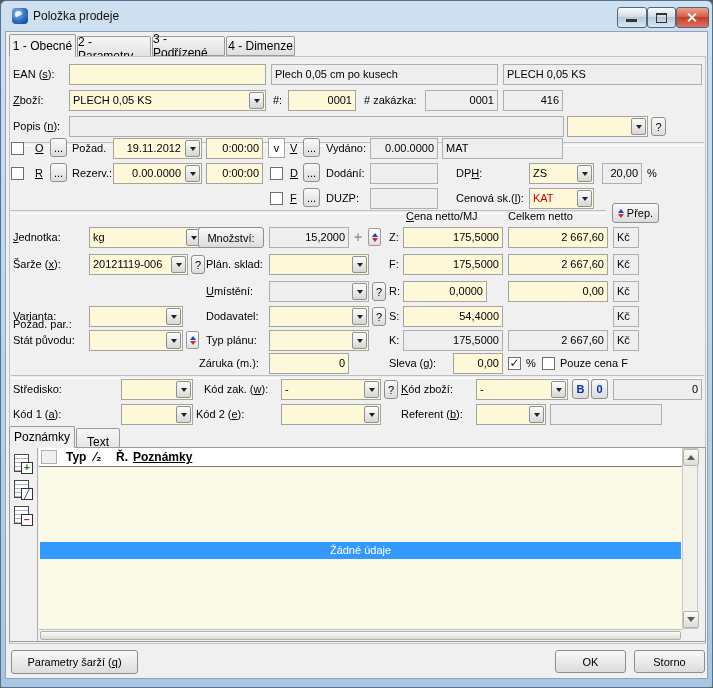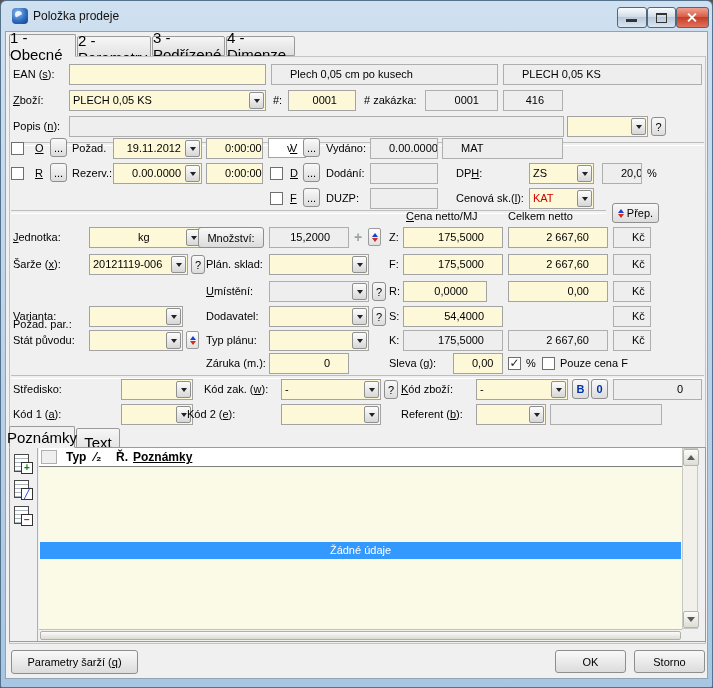--- a/index.html
+++ b/index.html
@@ -2,21 +2,21 @@
 <html><head>
 <meta charset="utf-8">
 <style>
   html,body{margin:0;padding:0;background:#555;}
   .win{position:relative;width:713px;height:688px;font-family:"Liberation Sans","DejaVu Sans",sans-serif;
        background:linear-gradient(#cfe0f0,#a8c6e2);border:1px solid #54718e;border-radius:6px 6px 2px 2px;
        box-sizing:border-box;overflow:hidden;}
   .client{position:absolute;left:4px;top:30px;right:4px;bottom:8px;background:#f0f0f0;border:1px solid #8fa4b8;}
   .lb{position:absolute;font-size:11px;color:#000;white-space:nowrap;}
   .f{position:absolute;height:21px;box-sizing:border-box;border:1px solid #a3a3a3;background:#fff;
-     font-size:11px;line-height:19px;padding:0 18px;overflow:hidden;white-space:nowrap;}
+     font-size:11px;line-height:19px;padding:0 3px;overflow:hidden;white-space:nowrap;}
   .yf{background:#fdf9d8;}
   .gf{background:#eeeeee;border-color:#aeaeae;}
   .r{text-align:right;}
   .combo{padding:0;display:flex;align-items:stretch;}
   .cv{flex:1;padding:0 3px;overflow:hidden;white-space:nowrap;line-height:19px;}
   .dd{flex:none;width:13px;margin:1px;border:1px solid #8f8f8f;border-radius:2px;
       background:linear-gradient(#fdfdfd,#d7d7d7);display:flex;align-items:center;justify-content:center;}
   .dd::after{content:"";width:0;height:0;border-left:3px solid transparent;border-right:3px solid transparent;border-top:4px solid #222;}
   .btn{position:absolute;box-sizing:border-box;border:1px solid #8e8e8e;border-radius:3px;
        background:linear-gradient(#f9f9f9,#dcdcdc);font-size:11px;color:#000;
@@ -29,21 +29,21 @@
            background:radial-gradient(circle at 35% 30%,#8db8e8 0%,#2d6cc0 55%,#123f86 100%);}
   .appicon::after{content:"";position:absolute;left:3px;top:3px;width:7px;height:7px;border-radius:50%;
            background:#fff;opacity:.85;clip-path:polygon(0 0,100% 0,100% 45%,0 100%);}
   .capbtn{position:absolute;top:6px;height:19px;border:1px solid #50677e;border-radius:3px;
           background:linear-gradient(#fafcfe,#cdd9e6 50%,#b9c9da 50%,#dbe6f0);}
   .capbtn.close{background:linear-gradient(#f0a091,#d8604a 45%,#c03a22 45%,#e2715c);}
   .glyph-min{position:absolute;left:8px;bottom:5px;width:11px;height:3px;background:#333;}
   .glyph-max{position:absolute;left:8px;top:5px;width:9px;height:7px;border:1px solid #333;border-top-width:2px;background:transparent;}
   .xbar{position:absolute;left:14px;top:4px;width:2px;height:11px;background:#fff;}
   .tab{position:absolute;box-sizing:border-box;border:1px solid #9a9a9a;border-radius:2px 2px 0 0;
-       background:linear-gradient(#f6f6f6,#dedede);font-size:15px;display:flex;align-items:center;justify-content:center;}
+       background:linear-gradient(#f6f6f6,#dedede);font-size:12px;display:flex;align-items:center;justify-content:center;}
   .tab.active{background:#f0f0f0;border-bottom:1px solid #f0f0f0;z-index:3;}
   .page{position:absolute;left:8px;top:55px;width:697px;height:588px;border:1px solid #c4c4c4;background:#f0f0f0;box-sizing:border-box;}
   .ud{position:absolute;box-sizing:border-box;display:flex;flex-direction:column;align-items:center;justify-content:center;gap:1px;
       border:1px solid #9a9a9a;border-radius:2px;background:linear-gradient(#ffffff,#e0e0e0);}
   .ud i,.udi i{display:block;width:0;height:0;border-left:3px solid transparent;border-right:3px solid transparent;}
   .ud .up,.udi .up{border-bottom:4px solid #1b3fd4;}
   .ud .dn,.udi .dn{border-top:4px solid #d42a1b;}
   .udi{display:inline-flex;flex-direction:column;align-items:center;gap:1px;margin-right:3px;}
   .notepanel{position:absolute;left:8px;top:446px;width:697px;height:195px;box-sizing:border-box;border:1px solid #9b9b9b;background:#f0f0f0;}
   .gridhead{position:absolute;left:38px;top:447px;width:643px;height:19px;background:#ffffff;border-bottom:1px solid #7e7e7e;box-sizing:border-box;}
@@ -183,21 +183,21 @@
   <span class="lb" style="left:507px;top:209px;">Celkem netto</span>
   <div class="btn" style="left:611px;top:202px;width:47px;height:20px;">
     <span class="udi">
         <i class="up"></i>
         <i class="dn"></i>
       </span>
     <span>Přep.</span>
   </div>
 
   <span class="lb" style="left:12px;top:230px;"><u>J</u>ednotka:</span>
-  <div class="f yf combo" style="left:88px;top:226px;width:114px;padding-left:45px;">
+  <div class="f yf combo" style="left:88px;top:226px;width:114px;">
     <span class="cv">kg</span>
       <span class="dd"></span>
   </div>
   <div class="btn" style="left:197px;top:226px;width:66px;height:21px;">Množství:</div>
   <div class="f gf r" style="left:268px;top:226px;width:80px;">15,2000</div>
   <span class="lb" style="left:353px;top:228px;font-size:14px;font-weight:bold;color:#9aa49a;">+</span>
   <span class="ud" style="left:367px;top:227px;width:13px;height:18px;">
       <i class="up"></i>
       <i class="dn"></i>
     </span>
@@ -242,21 +242,21 @@
   <span class="ud" style="left:185px;top:330px;width:13px;height:18px;">
       <i class="up"></i>
       <i class="dn"></i>
     </span>
   <span class="lb" style="left:205px;top:333px;">Typ plánu:</span>
   <div class="f yf combo" style="left:268px;top:329px;width:100px;">
     <span class="cv"></span>
       <span class="dd"></span>
   </div>
 
-  <span class="lb" style="left:205px;top:356px;text-align:center;">Záruka (m.):</span>
+  <span class="lb" style="left:198px;top:356px;text-align:center;">Záruka (m.):</span>
   <div class="f yf r" style="left:268px;top:352px;width:80px;">0</div>
 
   <span class="lb" style="left:388px;top:230px;">Z:</span>
   <div class="f yf r" style="left:402px;top:226px;width:100px;">175,5000</div>
   <div class="f yf r" style="left:507px;top:226px;width:100px;">2 667,60</div>
   <div class="f gf" style="left:612px;top:226px;width:26px;">Kč</div>
 
   <span class="lb" style="left:388px;top:257px;">F:</span>
   <div class="f yf r" style="left:402px;top:253px;width:100px;">175,5000</div>
   <div class="f yf r" style="left:507px;top:253px;width:100px;">2 667,60</div>
@@ -303,21 +303,21 @@
   </div>
   <div class="btn" style="left:571px;top:378px;width:17px;height:20px;color:#0033aa;font-weight:bold;">B</div>
   <div class="btn" style="left:590px;top:378px;width:17px;height:20px;color:#0033aa;font-weight:bold;">0</div>
   <div class="f gf r" style="left:612px;top:378px;width:89px;">0</div>
 
   <span class="lb" style="left:12px;top:407px;">Kód 1 (<u>a</u>):</span>
   <div class="f yf combo" style="left:120px;top:403px;width:72px;">
     <span class="cv"></span>
       <span class="dd"></span>
   </div>
-  <span class="lb" style="left:186px;top:407px;">Kód 2 (<u>e</u>):</span>
+  <span class="lb" style="left:195px;top:407px;">Kód 2 (<u>e</u>):</span>
   <div class="f yf combo" style="left:280px;top:403px;width:100px;">
     <span class="cv"></span>
       <span class="dd"></span>
   </div>
   <span class="lb" style="left:400px;top:407px;">Referent (<u>b</u>):</span>
   <div class="f yf combo" style="left:475px;top:403px;width:70px;">
     <span class="cv"></span>
       <span class="dd"></span>
   </div>
   <div class="f gf" style="left:549px;top:403px;width:112px;"></div>

